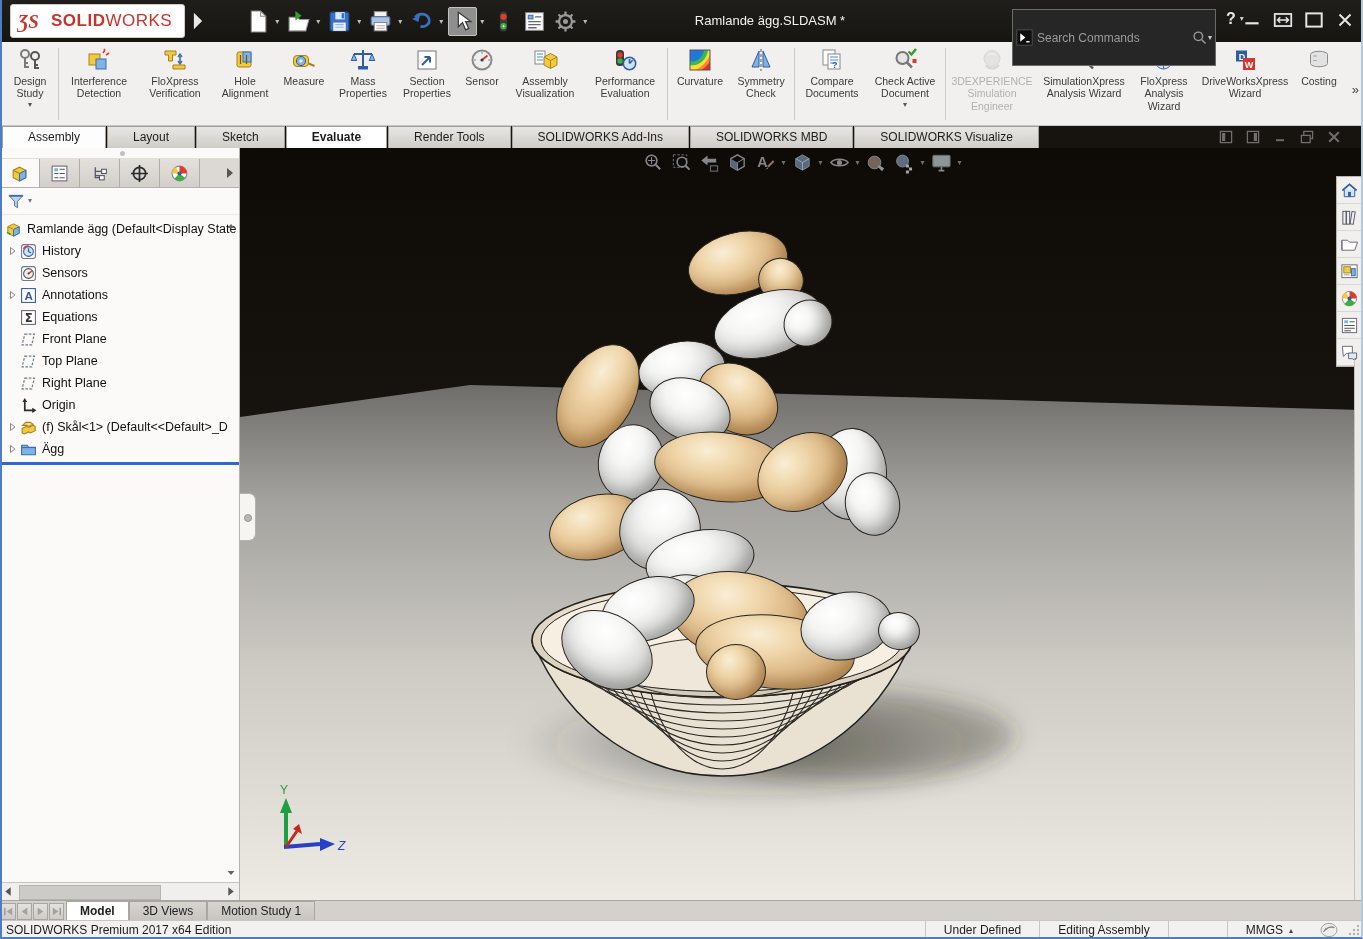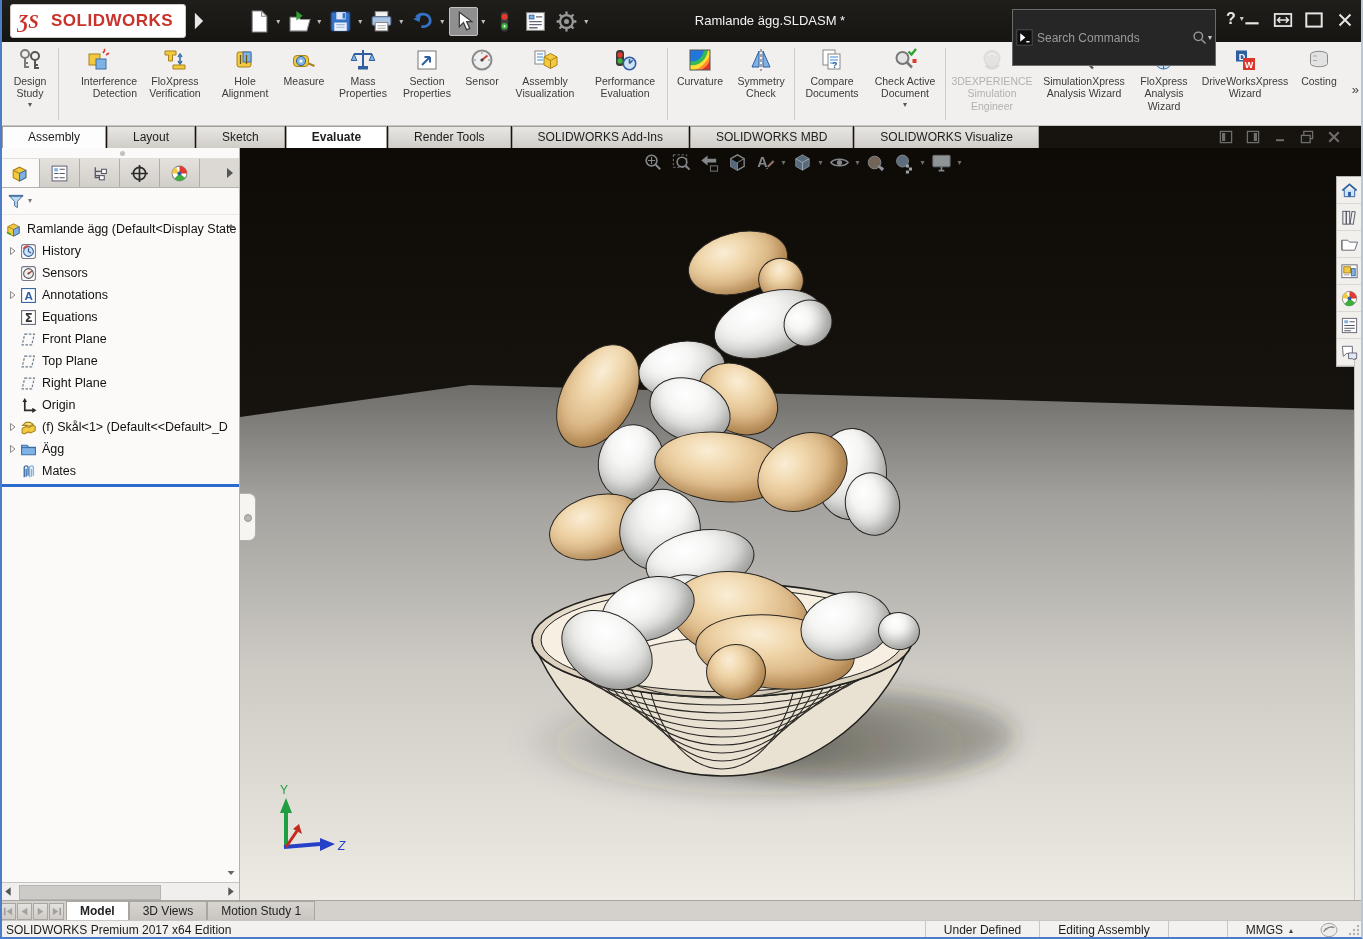--- a/index.html
+++ b/index.html
@@ -12,21 +12,21 @@
   .icn{display:inline-block;line-height:0;}
   .icn svg{width:100%;height:100%;display:block;}
   .caret{font-size:8px;color:#c9c9c9;line-height:1;}
   
   .titlebar{position:absolute;left:0;top:0;width:100%;height:42px;background:linear-gradient(#201e1b,#171512);
             display:flex;align-items:center;color:#eee;z-index:10;}
   .logo-box{background:#fff;border:1px solid #cfcdc9;border-radius:3px;margin-left:10px;height:32px;
             display:flex;align-items:center;padding:0 12px 0 6px;}
   .logo-box .icn{width:34px;height:24px;}
   .logo-solid{color:#c8332b;font-weight:700;font-size:17px;letter-spacing:.5px;}
-  .logo-works{color:#c8332b;font-weight:700;font-size:17px;letter-spacing:.5px;}
+  .logo-works{color:#c8332b;font-weight:400;font-size:17px;letter-spacing:.5px;}
   .flyout{width:14px;height:22px;margin-left:6px;}
   .qa{display:flex;align-items:center;margin-left:38px;gap:2px;}
   .qa-btn{width:25px;height:25px;padding:1px;border:1px solid transparent;border-radius:2px;}
   .qa-btn.pressed{background:#8f8f8f;border:1px solid #c2c2c2;}
   .qa-caret{font-size:8px;color:#bdbdbd;margin:0 3px 0 1px;}
   .tb-title{position:absolute;left:770px;top:13px;transform:translateX(-50%);font-size:13px;color:#f2f2f2;white-space:nowrap;}
   .search{position:absolute;left:1012px;top:9px;width:196px;height:23px;background:#262626;border:1px solid #6a6a6a;
           display:flex;align-items:center;padding:16px 3px;}
   .search .icn{width:17px;height:17px;}
   .search input{flex:1;background:transparent;border:none;outline:none;color:#cfcfcf;font-size:12px;
@@ -257,21 +257,21 @@
               <circle cx="18" cy="9" r="4" fill="none" stroke="#555" stroke-width="2"></circle>
               <path d="M18 13v8h4M18 18h3" stroke="#555" stroke-width="2" fill="none"></path>
             </svg>
           </span>
           <div class="rlabel">Design Study</div>
           <span class="caret">▾</span>
         </div>
       </div>
       <div class="rdiv"></div>
       <div class="rgroup">
-        <div class="ribbon-btn" style="width: 76px; text-align: right;">
+        <div class="ribbon-btn" style="width: 76px;">
           <span class="icn">
             <svg viewBox="0 0 26 26">
               <rect x="3" y="7" width="11" height="11" fill="#f3c93e" stroke="#a8831c"></rect>
               <rect x="10" y="12" width="10" height="10" fill="#7fb2e5" stroke="#3c6ea8"></rect>
               <g stroke="#e23a2e" stroke-width="1.6">
                 <path d="M17 6l2-3M20 8l3-2M18 3l1-1"></path>
               </g>
             </svg>
           </span>
           <div class="rlabel">Interference Detection</div>
@@ -719,36 +719,20 @@
               <path d="M3 1.5l4.5 3.5L3 8.5z" fill="none" stroke="#8a8a8a"></path>
             </svg>
           </span>
           <span class="icn ticn">
             <svg viewBox="0 0 16 16">
               <path d="M1.5 4h5.2l1.5 2h6.3v7H1.5z" fill="#7fb2e5" stroke="#3c6ea8"></path>
               <path d="M1.5 6.2h13" stroke="#3c6ea8"></path>
             </svg>
           </span>
           <span class="tlabel">Ägg</span>
-        </div>
-        <div class="trow">
-          <span class="texp"></span>
-          <span class="icn ticn">
-            <svg viewBox="0 0 16 16">
-              <g fill="none" stroke="#3c6ea8" stroke-width="1.3">
-                <path d="M4 13.5V4.5a1.8 1.8 0 0 1 3.6 0V12"></path>
-                <path d="M5.8 13V5.5"></path>
-              </g>
-              <g fill="none" stroke="#7fb2e5" stroke-width="1.3">
-                <path d="M9 13.5V4.5a1.8 1.8 0 0 1 3.6 0V12"></path>
-                <path d="M10.8 13V5.5"></path>
-              </g>
-            </svg>
-          </span>
-          <span class="tlabel">Mates</span>
         </div>
         <div class="rollback"></div>
       </div>
     <div class="hscroll">
       <span class="icn hs-btn">
           <svg viewBox="0 0 12 12">
             <path d="M8 2L3 6l5 4z" fill="#555"></path>
           </svg>
         </span>
       <div class="hs-track">

